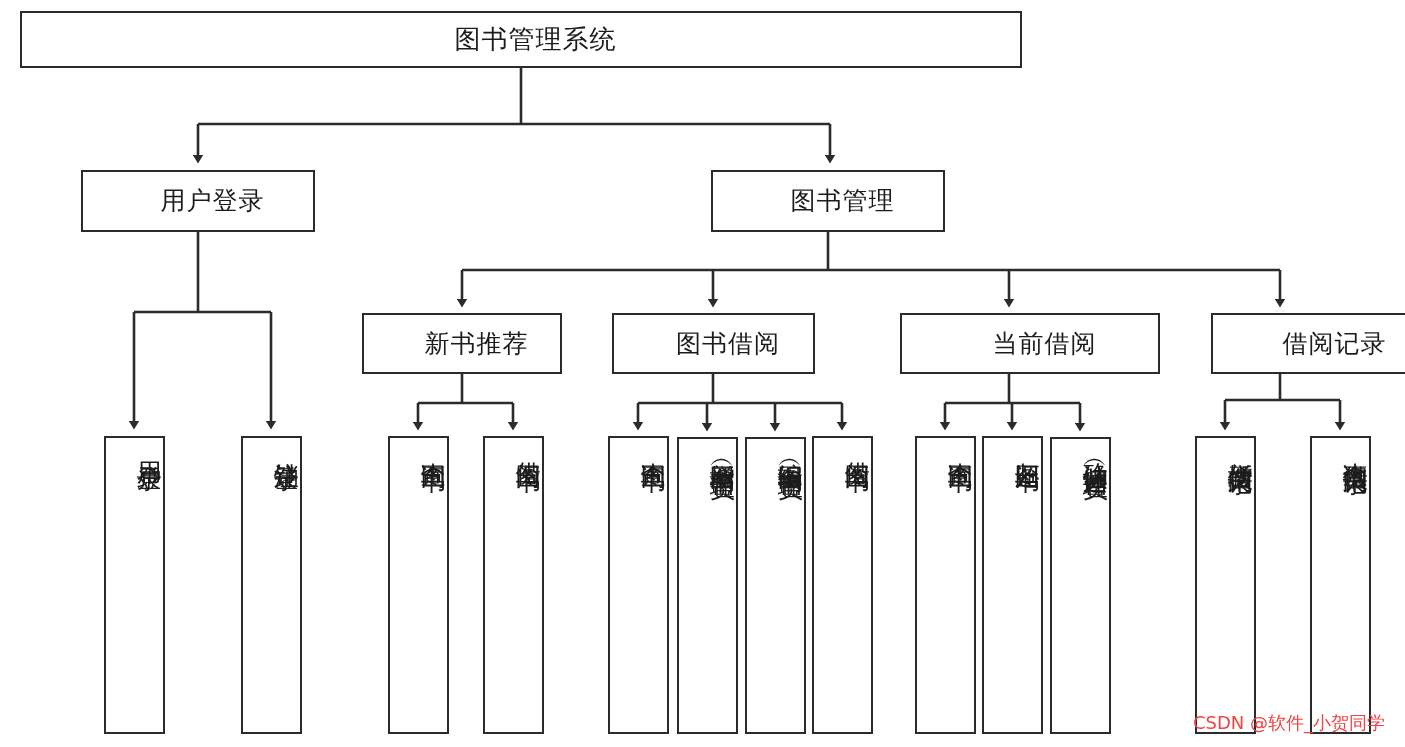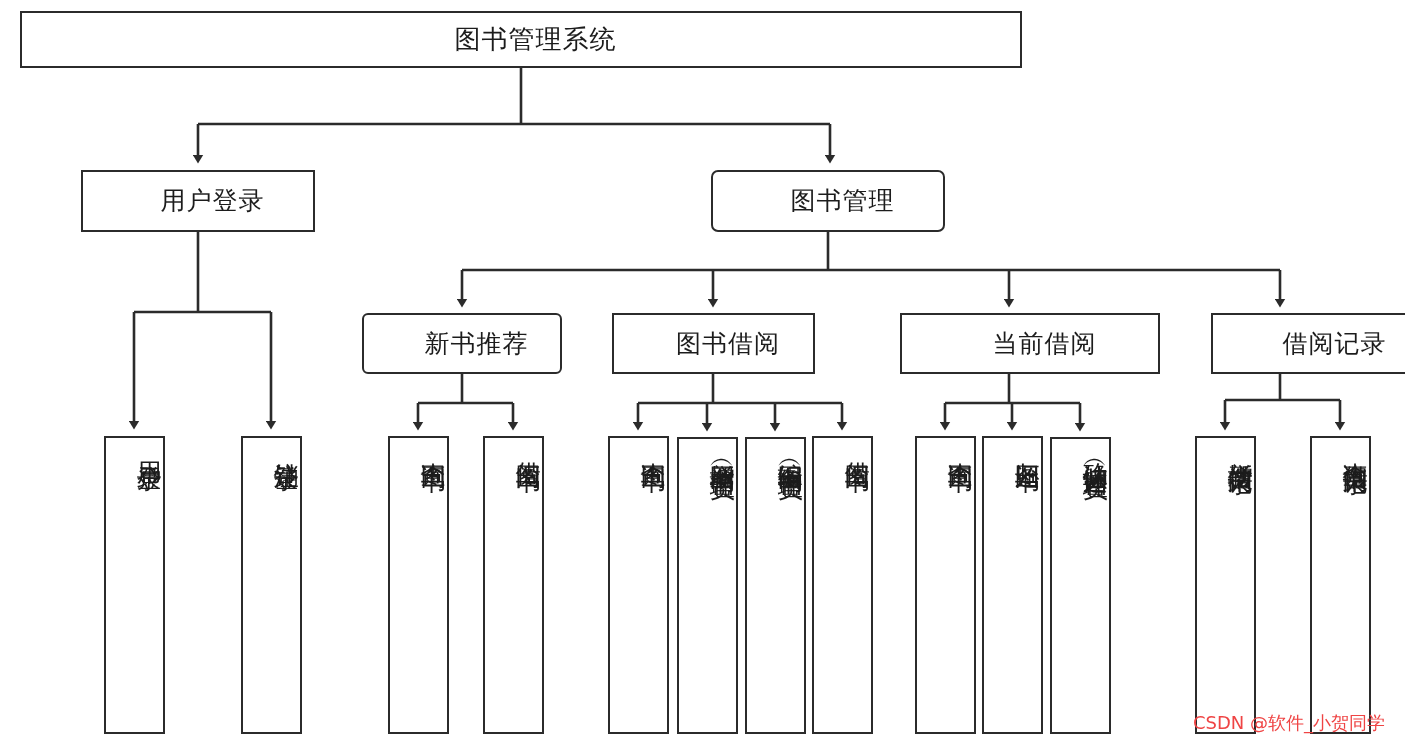--- a/index.html
+++ b/index.html
@@ -129,25 +129,25 @@
     </g>
   </svg>
 
   <div class="node horizontal" id="title-node" style="left:20px; top:11px; width:1002px; height:57px;">
     <span class="node-label">图书管理系统</span>
   </div>
 
   <div class="node horizontal" style="left:81px; top:170px; width:234px; height:62px;">
     <span class="node-label">用户登录</span>
   </div>
-  <div class="node horizontal" style="left:711px; top:170px; width:234px; height:62px;border-radius:7px;">
+  <div class="node horizontal" style="left:711px; top:170px; width:234px; height:62px;">
     <span class="node-label">图书管理</span>
   </div>
 
-  <div class="node horizontal" style="left:362px; top:313px; width:200px; height:61px;border-radius:6px;">
+  <div class="node horizontal" style="left:362px; top:313px; width:200px; height:61px;">
     <span class="node-label">新书推荐</span>
   </div>
   <div class="node horizontal" style="left:612px; top:313px; width:203px; height:61px;font-family:Liberation Serif, serif;">
     <span class="node-label">图书借阅</span>
   </div>
   <div class="node horizontal" style="left:900px; top:313px; width:260px; height:61px;">
     <span class="node-label">当前借阅</span>
   </div>
   <div class="node horizontal" style="left:1171px; top:313px; width:218px; height:61px;margin-left:40px;">
     <span class="node-label">借阅记录</span>

